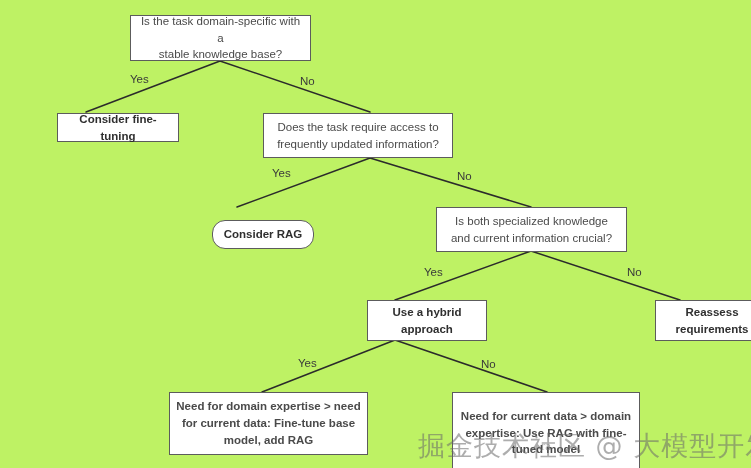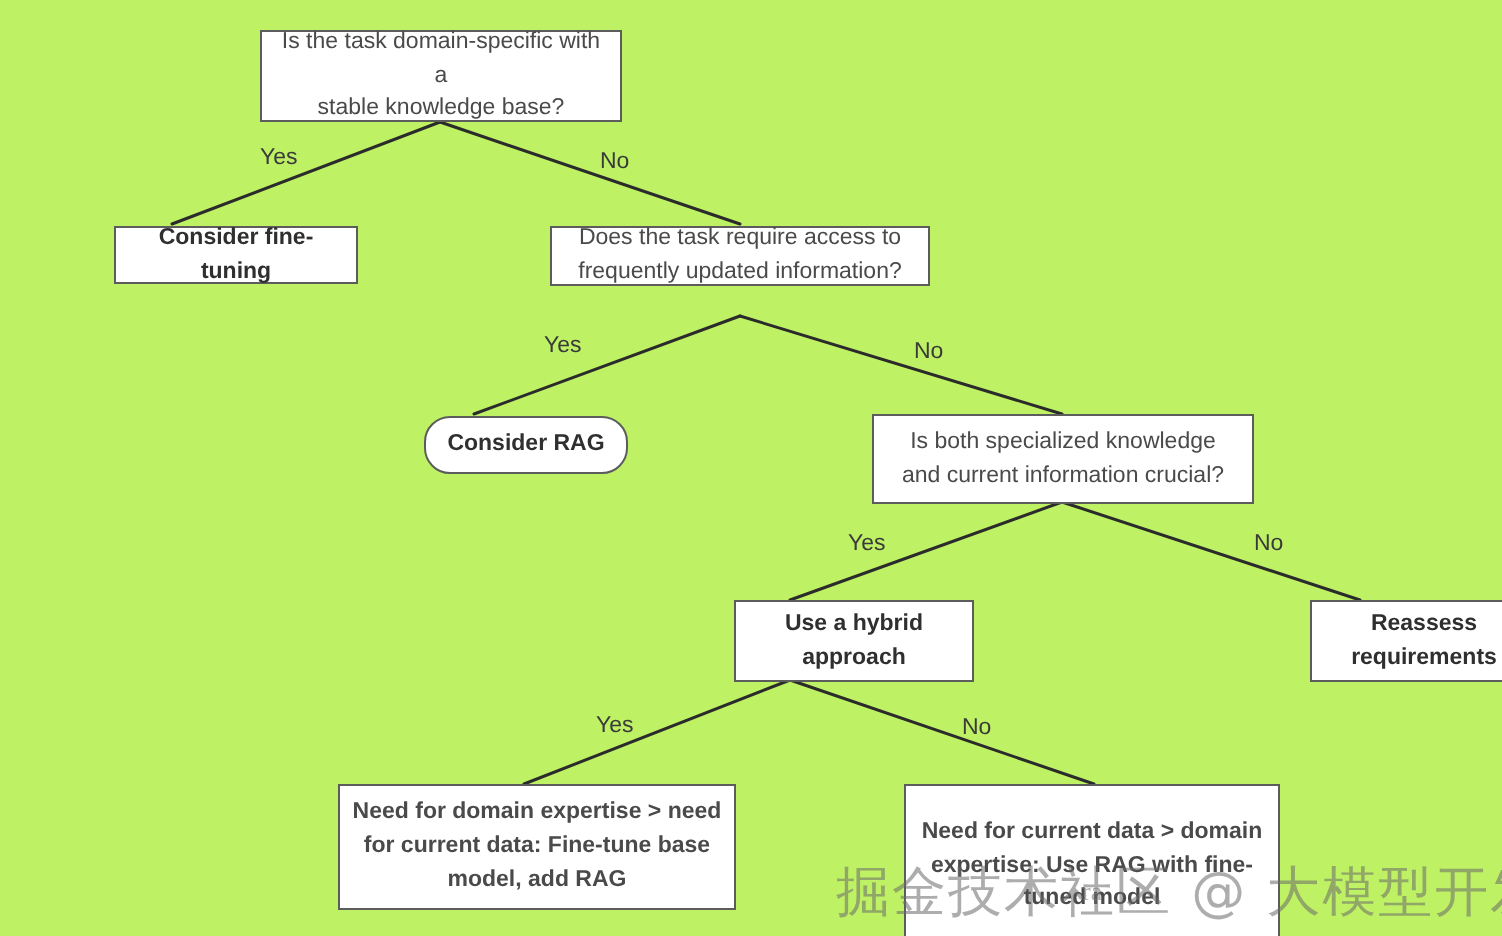--- a/index.html
+++ b/index.html
@@ -118,26 +118,26 @@
 
   <div class="node decision" style="left:130px; top:15px; width:181px; height:46px;">
     <span class="txt">Is the task domain-specific with a
 stable knowledge base?</span>
   </div>
 
   <div class="node leaf-bold" style="left:25px; top:113px; width:122px; height:29px;">
     <span class="txt">Consider fine-tuning</span>
   </div>
 
-  <div class="node decision" style="left:275px; top:113px; width:190px; height:30px;">
+  <div class="node decision" style="left:263px; top:113px; width:190px; height:45px;">
     <span class="txt">Does the task require access to
 frequently updated information?</span>
   </div>
 
-  <div class="node leaf-bold" style="left:180px; top:208px; width:102px; height:29px;border-radius:13px;">
+  <div class="node leaf-bold" style="left:180px; top:220px; width:102px; height:29px;border-radius:13px;">
     <span class="txt">Consider RAG</span>
   </div>
 
   <div class="node decision" style="left:436px; top:207px; width:191px; height:45px;">
     <span class="txt">Is both specialized knowledge
 and current information crucial?</span>
   </div>
 
   <div class="node leaf-bold" style="left:335px; top:300px; width:120px; height:41px;">
     <span class="txt">Use a hybrid

